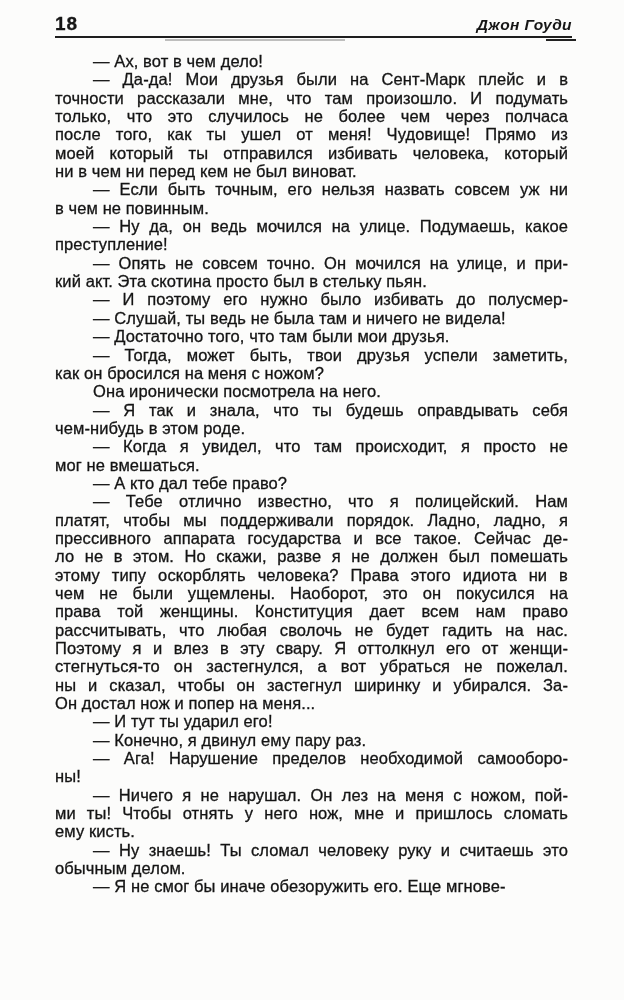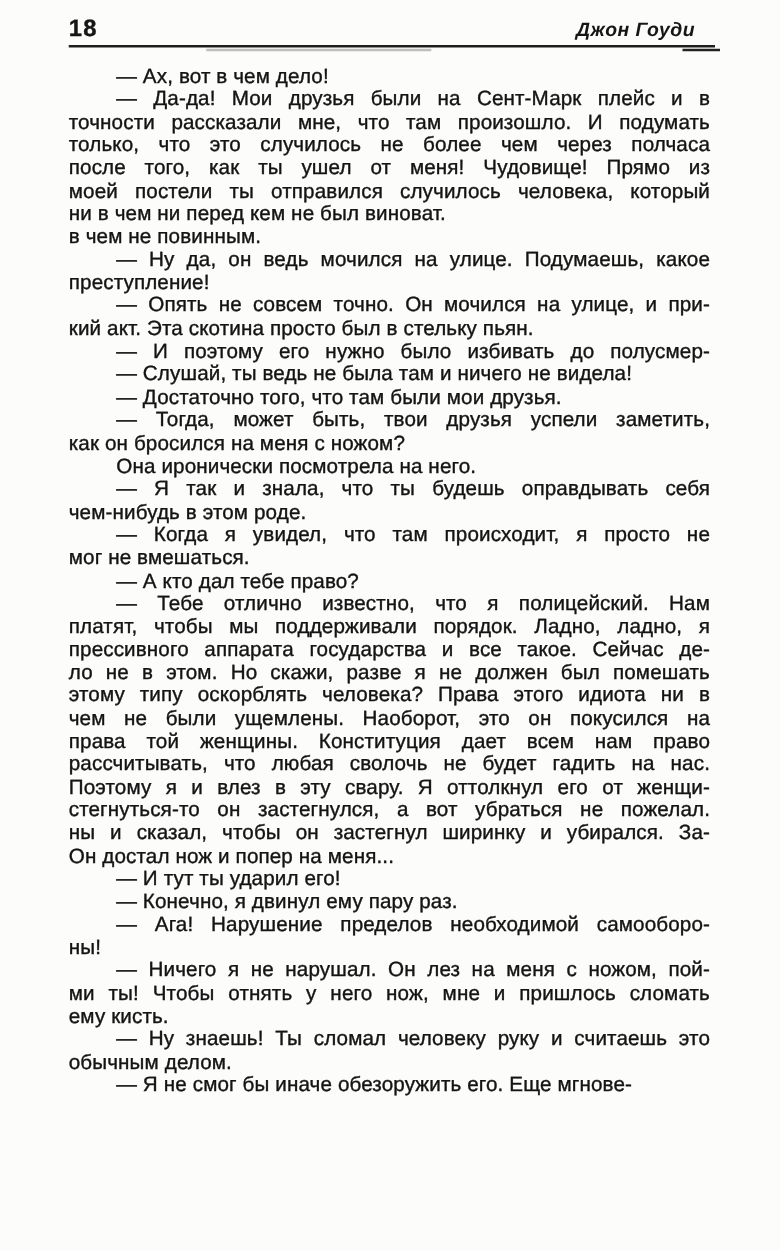--- a/index.html
+++ b/index.html
@@ -10,21 +10,21 @@
   }
   .scan {
     position: relative;
     width: 624px; height: 1000px;
     background: #fcfcfb;
     color: #161616;
     overflow: hidden;
   }
   .hdr {
     position: absolute;
-    left: 55px; right: 68px; top: 13px;
+    left: 55px; right: 52px; top: 13px;
     display: flex;
     justify-content: space-between;
     align-items: baseline;
   }
   .pnum {
     font-size: 19px;
     font-weight: bold;
     letter-spacing: 1px;
     -webkit-text-stroke: 0.3px currentColor;
   }
@@ -89,24 +89,25 @@
   </div>
   <main class="body">
       <div class="para">
         <div class="line first last">— Ах, вот в чем дело!</div>
       </div>
       <div class="para">
         <div class="line first">— Да-да! Мои друзья были на Сент-Марк плейс и в</div>
         <div class="line">точности рассказали мне, что там произошло. И подумать</div>
         <div class="line">только, что это случилось не более чем через полчаса</div>
         <div class="line">после того, как ты ушел от меня! Чудовище! Прямо из</div>
-        <div class="line">моей постели ты отправился случилось человека, который</div>
+        <div class="line">моей который ты отправился избивать человека, который</div>
         <div class="line last">ни в чем ни перед кем не был виноват.</div>
       </div>
       <div class="para">
+        <div class="line first">— Если быть точным, его нельзя назвать совсем уж ни</div>
         <div class="line last">в чем не повинным.</div>
       </div>
       <div class="para">
         <div class="line first">— Ну да, он ведь мочился на улице. Подумаешь, какое</div>
         <div class="line last">преступление!</div>
       </div>
       <div class="para">
         <div class="line first">— Опять не совсем точно. Он мочился на улице, и при-</div>
         <div class="line last">кий акт. Эта скотина просто был в стельку пьян.</div>
       </div>

